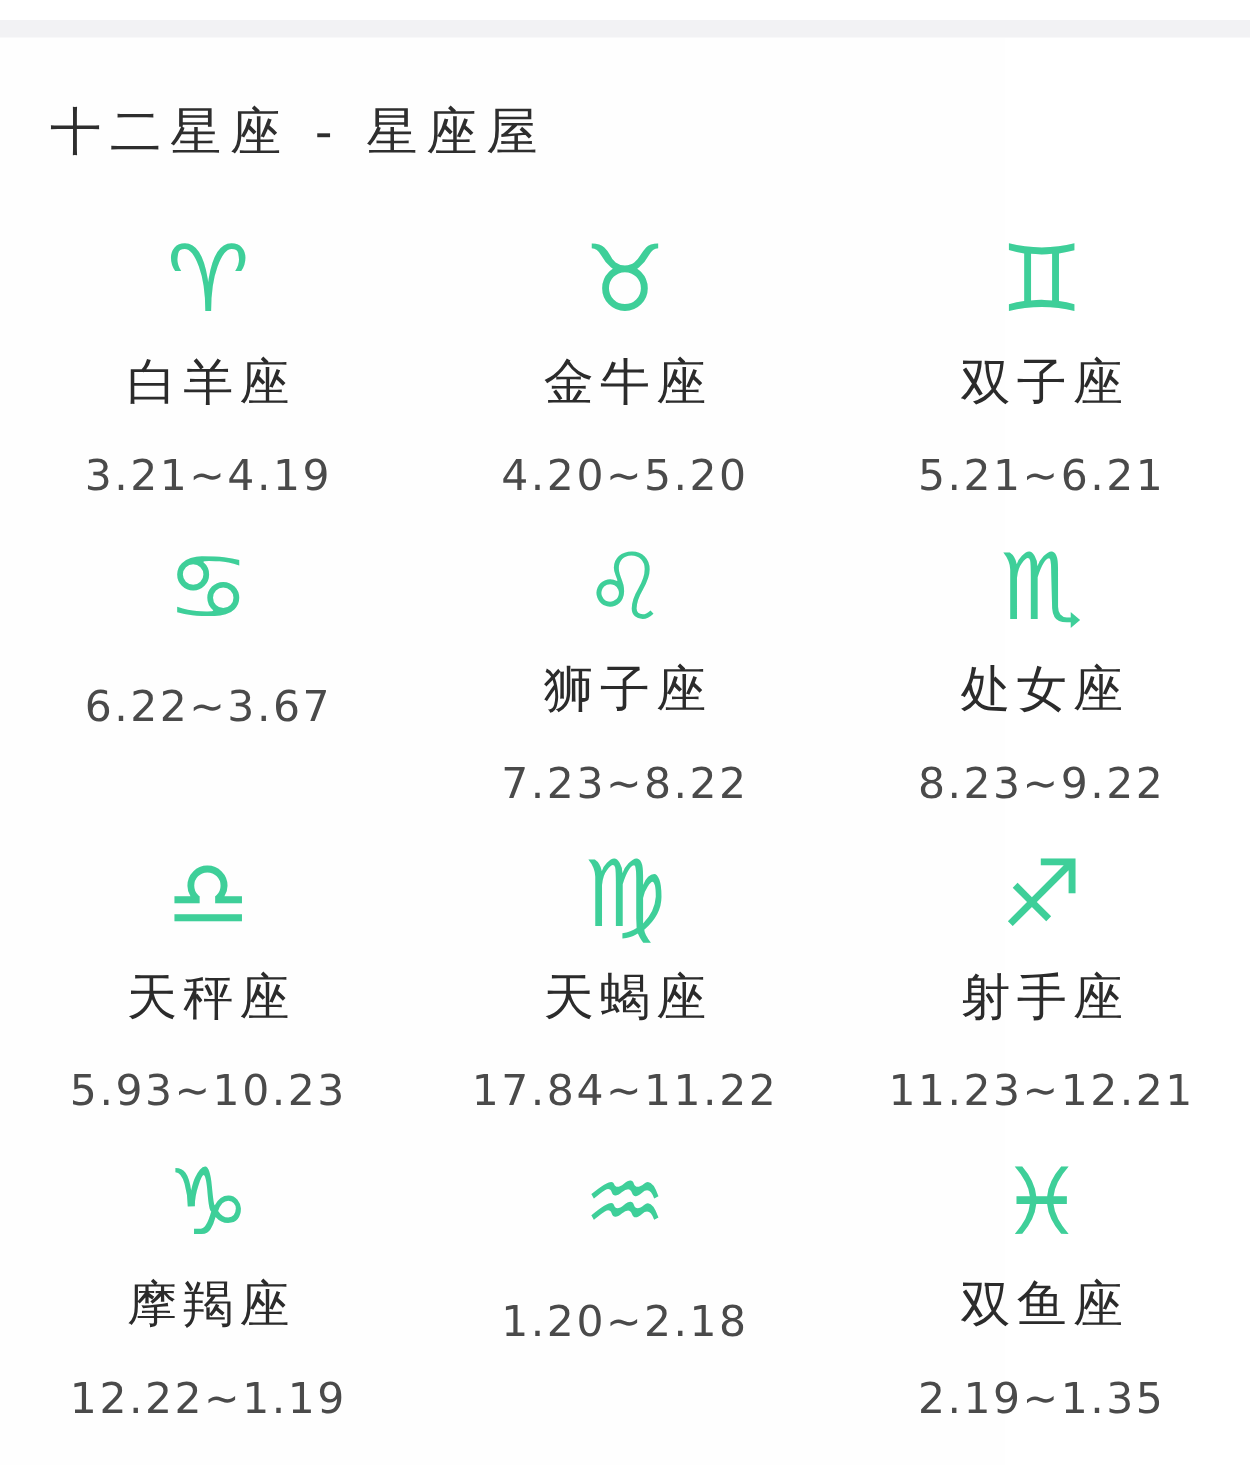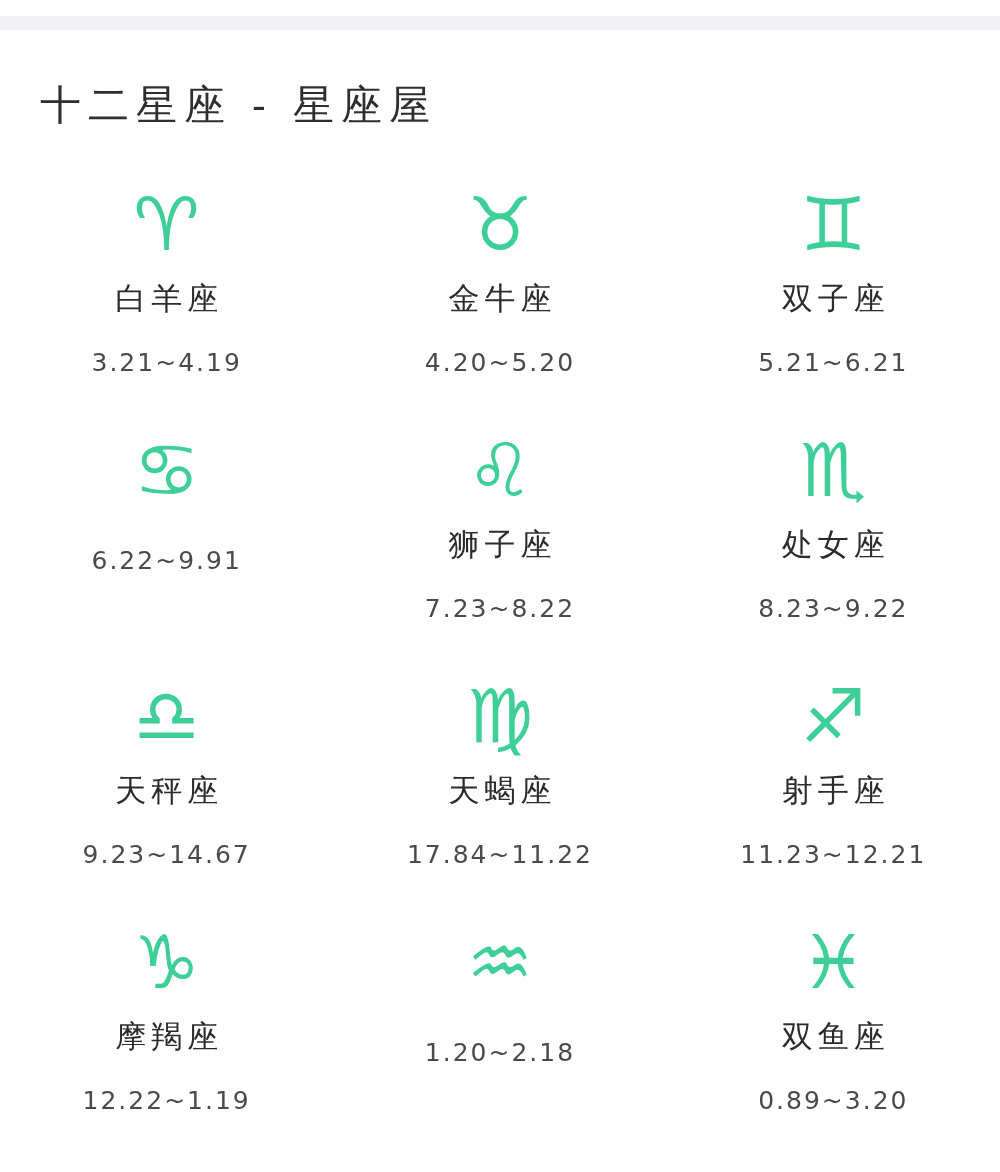--- a/index.html
+++ b/index.html
@@ -66,29 +66,29 @@
     color: #3ecf99;
     font-size: 74px;
     line-height: 1;
     font-family: "DejaVu Sans", sans-serif;
     font-weight: 400;
     user-select: none;
   }
   .name {
     margin-top: 6px;
     font-family: "DejaVu Serif", serif;
-    font-size: 31px;
+    font-size: 40px;
     letter-spacing: 5px;
     color: #2b2b2b;
     text-indent: 5px;
   }
   .dates {
     margin-top: 28px;
     font-family: "DejaVu Sans", sans-serif;
-    font-size: 25px;
+    font-size: 34px;
     letter-spacing: 2px;
     color: #4a4a4a;
   }
 </style>
 </head>
 <body>
 
 <div class="page">
 
   <div class="top-strip"></div>
@@ -110,39 +110,39 @@
     </div>
 
     <div class="cell">
       <div class="glyph">♊</div>
       <div class="name">双子座</div>
       <div class="dates">5.21~6.21</div>
     </div>
 
     <div class="cell">
       <div class="glyph">♋</div>
-      <div class="dates">6.22~9.91</div>
+      <div class="dates">6.22~3.67</div>
     </div>
 
     <div class="cell">
       <div class="glyph">♌</div>
       <div class="name">狮子座</div>
       <div class="dates">7.23~8.22</div>
     </div>
 
     <div class="cell">
       <div class="glyph">♏</div>
       <div class="name">处女座</div>
       <div class="dates">8.23~9.22</div>
     </div>
 
     <div class="cell">
       <div class="glyph">♎</div>
       <div class="name">天秤座</div>
-      <div class="dates">9.23~14.67</div>
+      <div class="dates">5.93~10.23</div>
     </div>
 
     <div class="cell">
       <div class="glyph">♍</div>
       <div class="name">天蝎座</div>
       <div class="dates">17.84~11.22</div>
     </div>
 
     <div class="cell">
       <div class="glyph">♐</div>
@@ -157,17 +157,17 @@
     </div>
 
     <div class="cell">
       <div class="glyph">♒</div>
       <div class="dates">1.20~2.18</div>
     </div>
 
     <div class="cell">
       <div class="glyph">♓</div>
       <div class="name">双鱼座</div>
-      <div class="dates">0.89~3.20</div>
+      <div class="dates">2.19~1.35</div>
     </div>
 
   </div>
 </div>
 
 </body></html>

